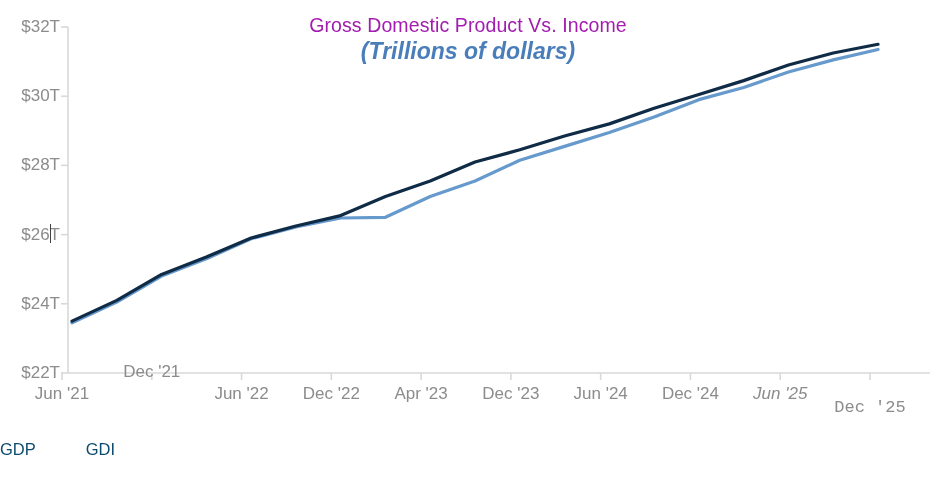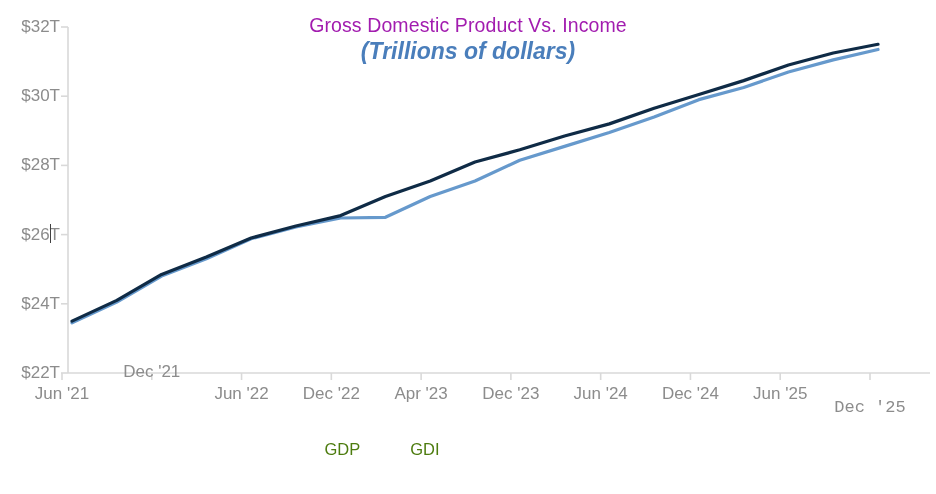--- a/index.html
+++ b/index.html
@@ -71,23 +71,23 @@
   .x-axis-labels {
     position: absolute;
     left: 0; top: 0;
     width: 936px; height: 494px;
   }
   .legend {
     position: absolute;
     left: 0;
     top: 440px;
     width: 764px;
-    text-align: center;
+    text-align: left;
     font-size: 16.5px;
-    color: #4d7c0f;
+    color: #0c4a6e;
   }
   .legend-item {
     display: inline-block;
   }
   .legend-item + .legend-item {
     margin-left: 50px;
   }
   .source-note {
     position: absolute;
     left: 8px;
@@ -155,21 +155,21 @@
     </div>
   <div class="x-axis-labels" id="x-axis-labels">
       <div class="x-label" style="left: 62px; top: 385px;">Jun '21</div>
       <div class="x-label" style="left: 151.778px; top: 363px;">Dec '21</div>
       <div class="x-label" style="left: 241.556px; top: 385px;">Jun '22</div>
       <div class="x-label" style="left: 331.333px; top: 385px;">Dec '22</div>
       <div class="x-label" style="left: 421.111px; top: 385px;">Apr '23</div>
       <div class="x-label" style="left: 510.889px; top: 385px;">Dec '23</div>
       <div class="x-label" style="left: 600.667px; top: 385px;">Jun '24</div>
       <div class="x-label" style="left: 690.444px; top: 385px;">Dec '24</div>
-      <div class="x-label" style="left: 780.222px; top: 385px;">Jun '25</div>
+      <div class="x-label" style="left: 780.222px; top: 385px; font-style: italic;">Jun '25</div>
       <div class="x-label" style="left: 870px; top: 399px; font-family: Liberation Mono, monospace;">Dec '25</div>
     </div>
 
   <div class="caret"></div>
 
   <div class="legend" id="legend"><span class="legend-item"><span>GDP</span></span><span class="legend-item"><span>GDI</span></span></div>
 
 
 </div>
 

